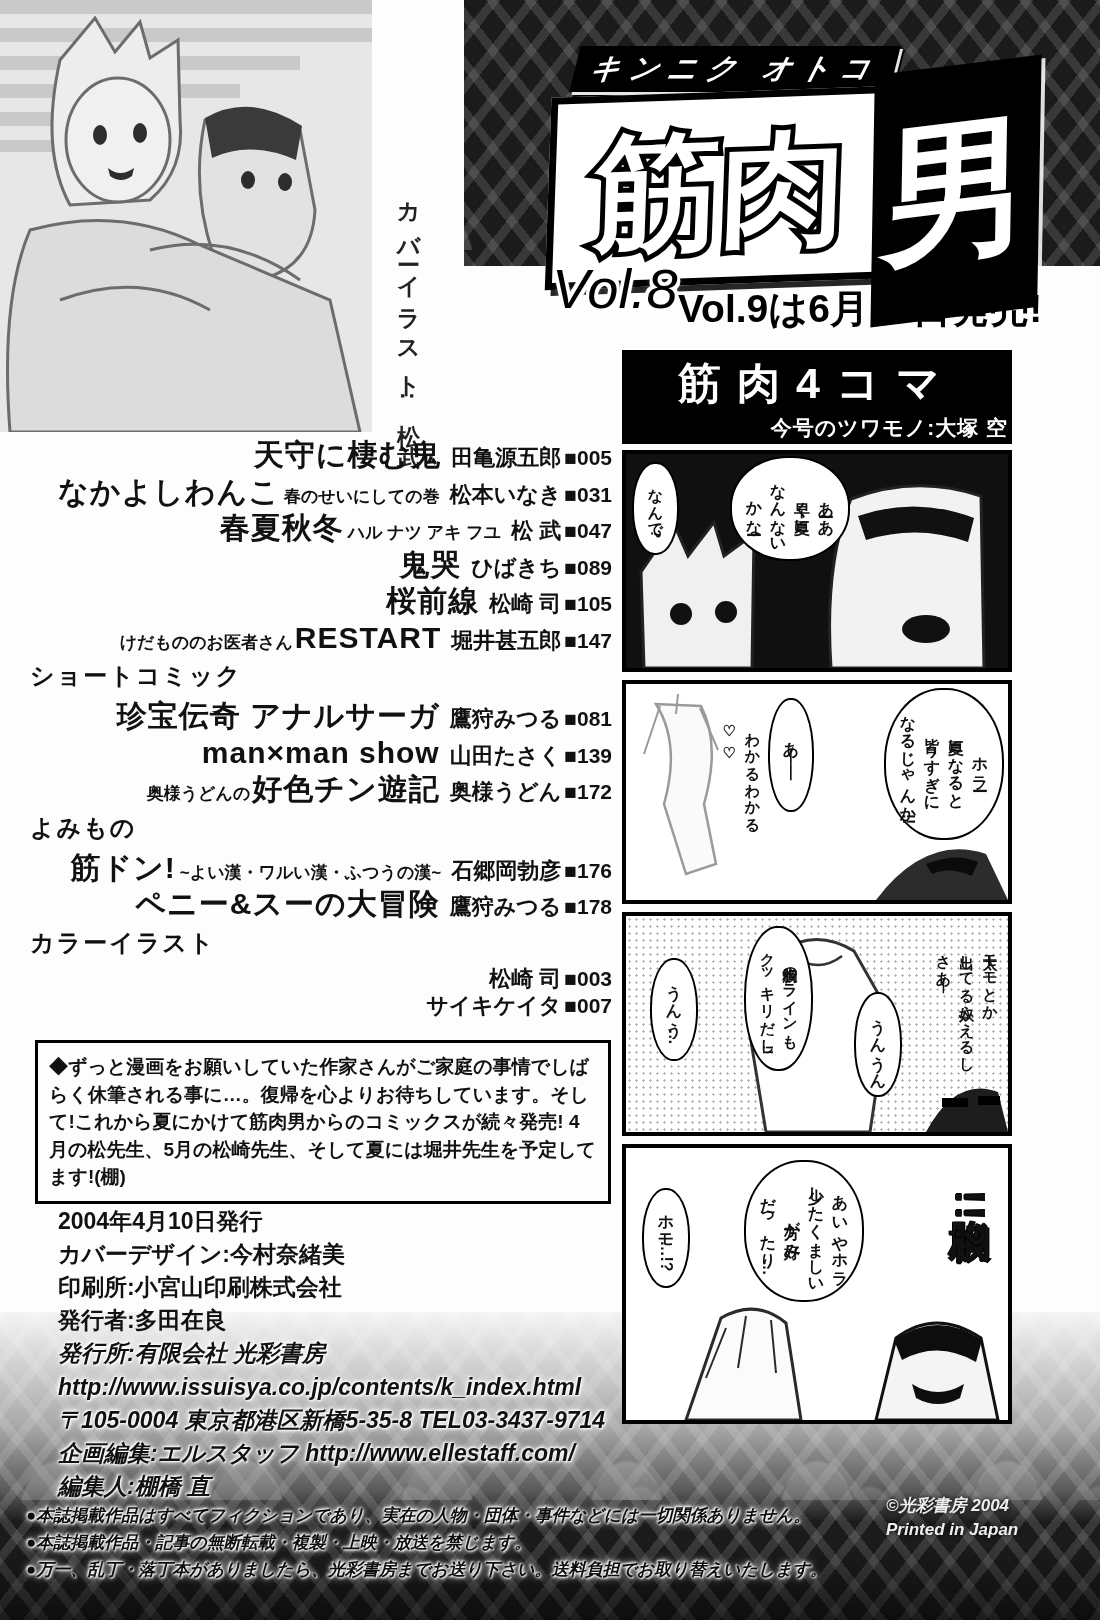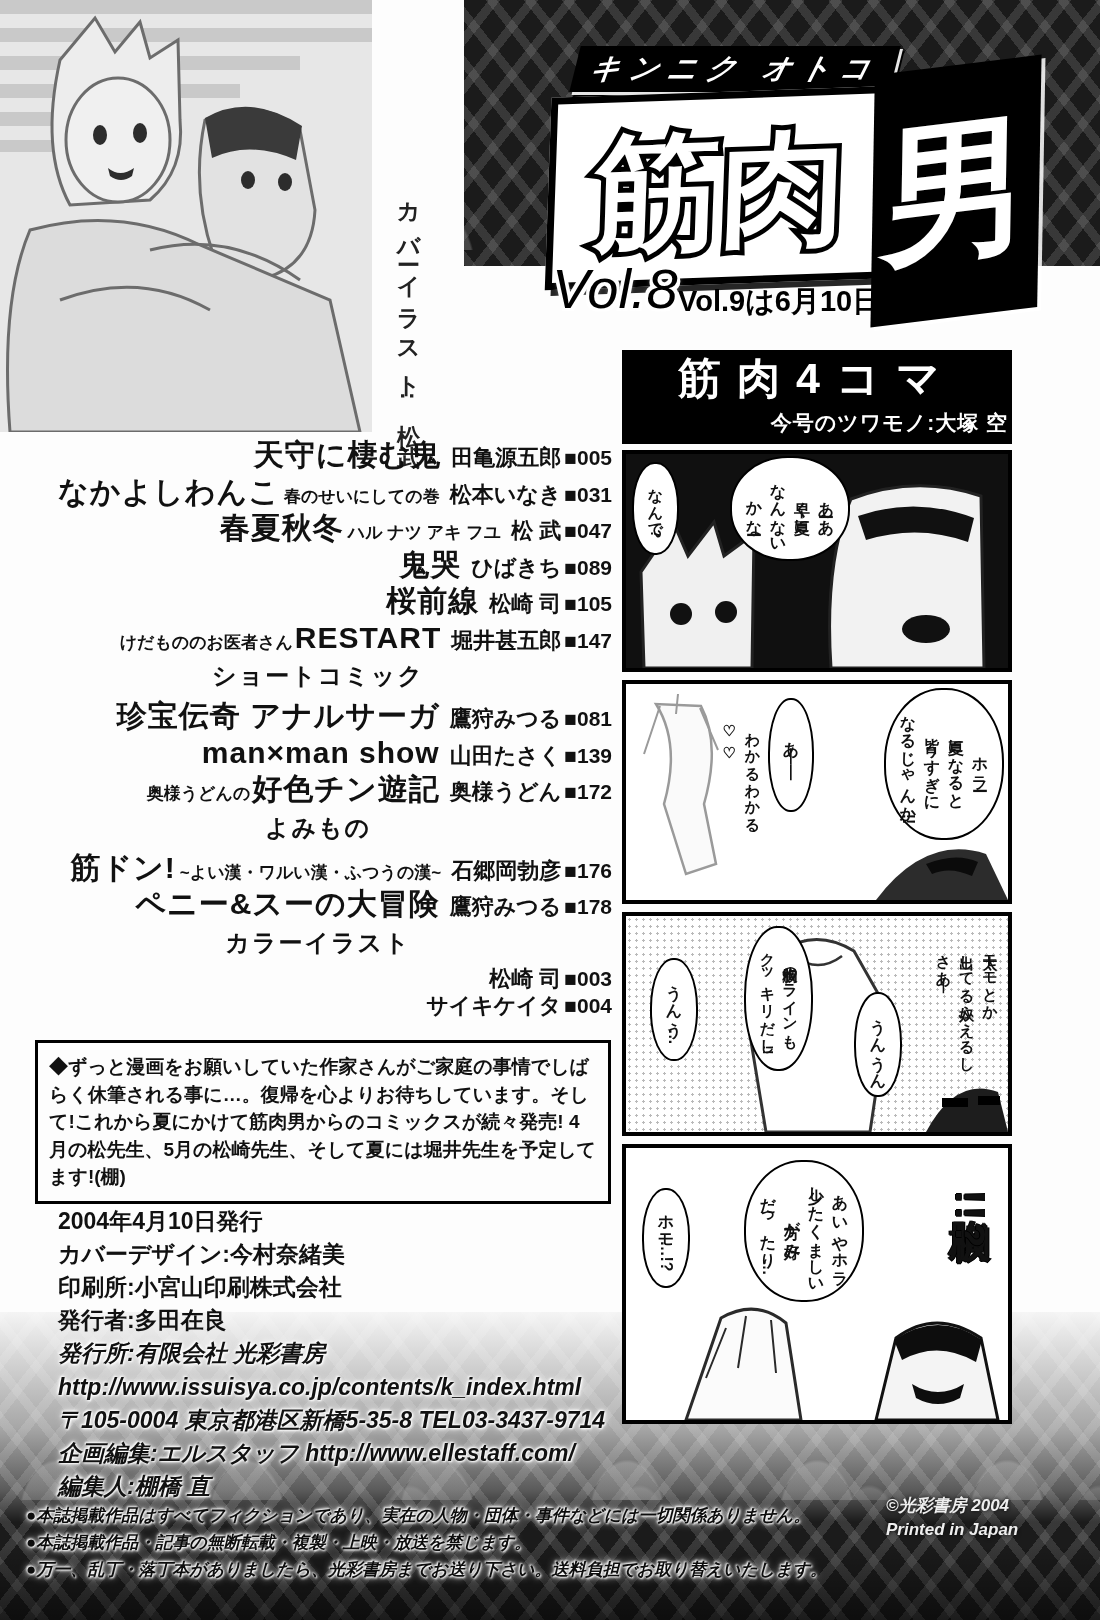--- a/index.html
+++ b/index.html
@@ -34,47 +34,47 @@
     box-shadow:3px 3px 0 rgba(255,255,255,.9),5px 5px 0 #000;}
   .kin-board{position:absolute;left:8px;top:52px;width:330px;height:178px;background:#fff;
     border:7px solid #000;transform:rotate(-2deg) skewX(-4deg);box-shadow:6px 6px 0 rgba(0,0,0,.85);
     display:flex;align-items:center;justify-content:center;}
   .otoko-board{position:absolute;left:332px;top:26px;width:168px;height:250px;background:#000;
     transform:rotate(-7deg) skewX(-8deg);display:flex;align-items:center;justify-content:center;
     box-shadow:4px 4px 0 rgba(255,255,255,.85);}
   .otoko-text{color:#fff;font-size:150px;font-weight:900;line-height:1;}
   .vol{position:absolute;left:12px;top:216px;font-size:56px;font-weight:400;font-style:italic;color:#000;
     text-shadow:-3px -3px 0 #fff,3px -3px 0 #fff,-3px 3px 0 #fff,3px 3px 0 #fff,0 0 6px #fff;}
-  .next-issue{position:absolute;left:138px;top:242px;font-size:29px;font-weight:900;color:#000;white-space:nowrap;}
+  .next-issue{position:absolute;left:138px;top:242px;font-size:39px;font-weight:900;color:#000;white-space:nowrap;}
   
   .toc{left:30px;top:438px;width:582px;}
   .toc-row{display:flex;justify-content:flex-end;align-items:baseline;margin-bottom:2px;
     white-space:nowrap;line-height:1.15;}
   .t-pre{font-size:17px;font-weight:700;margin-right:2px;}
   .t-title{font-size:30px;font-weight:900;letter-spacing:1px;}
   .t-sub{font-size:17px;font-weight:700;margin-left:4px;}
   .t-author{font-size:22px;font-weight:700;margin-left:10px;}
   .t-page{font-size:21px;font-weight:800;margin-left:3px;}
-  .toc-section{text-align:center;font-size:24px;font-weight:900;margin:5px 6px 7px 0;letter-spacing:2px;}
+  .toc-section{text-align:left;font-size:24px;font-weight:900;margin:5px 6px 7px 0;letter-spacing:2px;}
   
   .note-box{left:35px;top:1040px;width:548px;border:3px solid #000;background:#fdfdfd;
     padding:10px 11px;font-size:19px;font-weight:600;line-height:1.45;}
   
   .colophon{left:58px;top:1205px;width:600px;font-size:23px;font-weight:600;line-height:1.44;
     white-space:nowrap;}
   .glow{text-shadow:0 0 4px #fff,0 0 8px #fff,1px 1px 2px #fff,-1px -1px 2px #fff;font-style:italic;}
   
   .bullets{left:26px;top:1503px;width:1060px;font-size:17px;font-weight:700;line-height:1.58;
     color:#0d0d0d;white-space:nowrap;}
   
   .copyright{left:886px;top:1494px;color:#eee;font-size:17px;font-weight:600;line-height:1.4;
     text-shadow:0 0 4px #000;font-style:italic;}
   
   .comic-header{left:622px;top:350px;width:390px;height:94px;background:#000;color:#fff;}
-  .comic-title{font-size:43px;font-weight:900;letter-spacing:16px;text-align:center;}
+  .comic-title{font-size:43px;font-weight:900;letter-spacing:16px;text-align:center;padding-top:5px;}
   .comic-sub{font-size:21px;font-weight:700;text-align:right;padding-right:4px;margin-top:1px;letter-spacing:1px;}
   .panel{position:absolute;left:622px;width:382px;border:4px solid #000;background:#fff;overflow:hidden;}
   .p1{top:450px;height:214px;background:#101010;}
   .p2{top:680px;height:216px;}
   .p3{top:912px;height:216px;
     background-image:radial-gradient(#b9b9b9 1.2px, transparent 1.4px);background-size:7px 7px;}
   .p4{top:1144px;height:272px;}
   .panel svg{position:absolute;left:0;top:0;}
   .bubble{position:absolute;writing-mode:vertical-rl;white-space:pre-line;background:#fff;
     border:2.5px solid #000;border-radius:48%;padding:14px 10px;font-size:16px;font-weight:700;
@@ -208,21 +208,21 @@
     </div>
 
     <div class="toc-section">カラーイラスト</div>
 
     <div class="toc-row">
       <span class="t-author">松崎 司</span>
       <span class="t-page">■003</span>
     </div>
     <div class="toc-row">
       <span class="t-author">サイキケイタ</span>
-      <span class="t-page">■004</span>
+      <span class="t-page">■007</span>
     </div>
   </div>
 
   <div class="abs note-box">◆ずっと漫画をお願いしていた作家さんがご家庭の事情でしばらく休筆される事に…。復帰を心よりお待ちしています。そして!これから夏にかけて筋肉男からのコミックスが続々発売! 4月の松先生、5月の松崎先生、そして夏には堀井先生を予定してます!(棚)</div>
 
   <div class="abs colophon">
     <div>2004年4月10日発行</div>
     <div>カバーデザイン:今村奈緒美</div>
     <div>印刷所:小宮山印刷株式会社</div>
     <div>発行者:多田在良</div>

